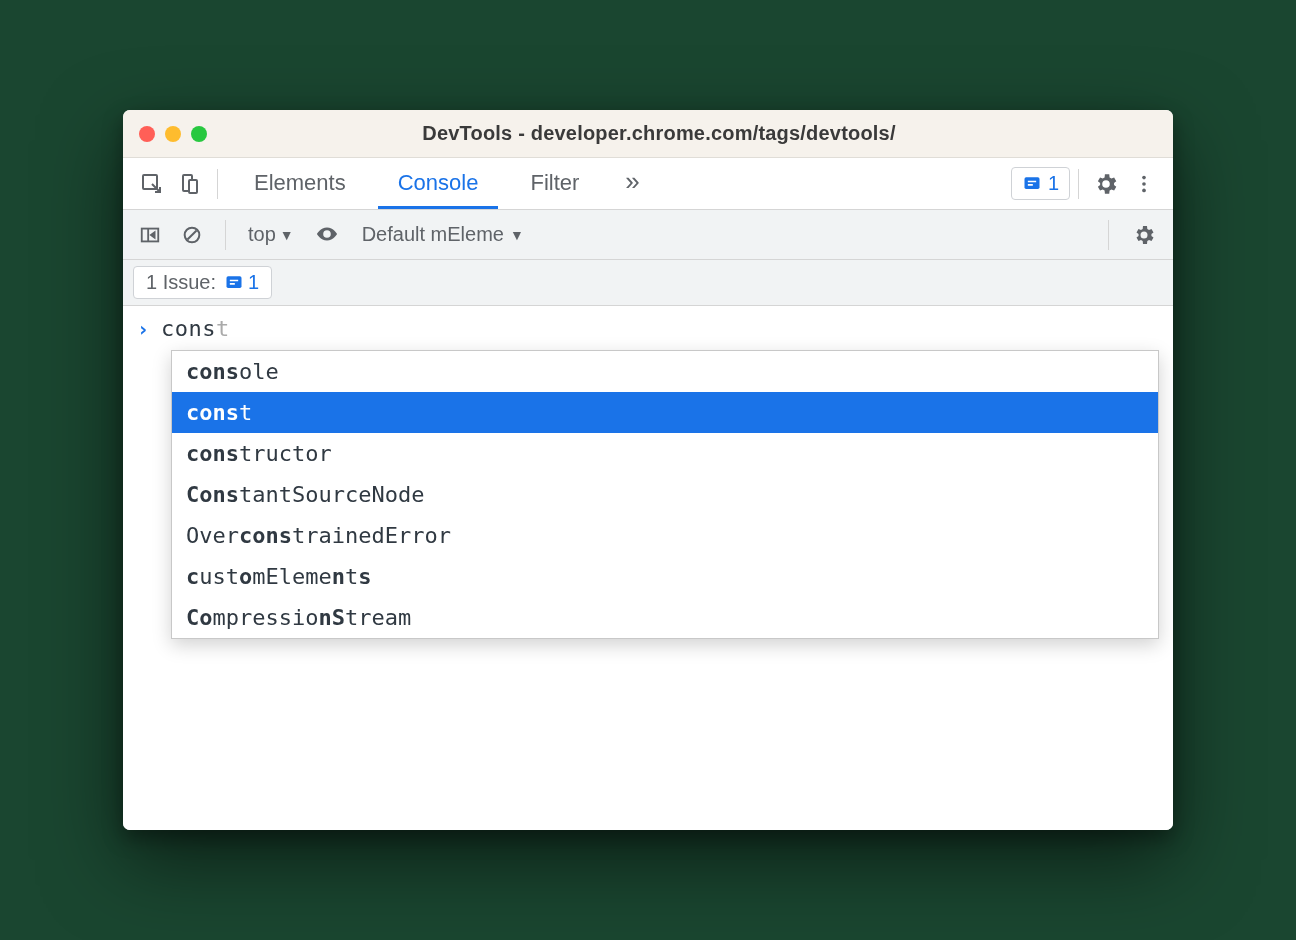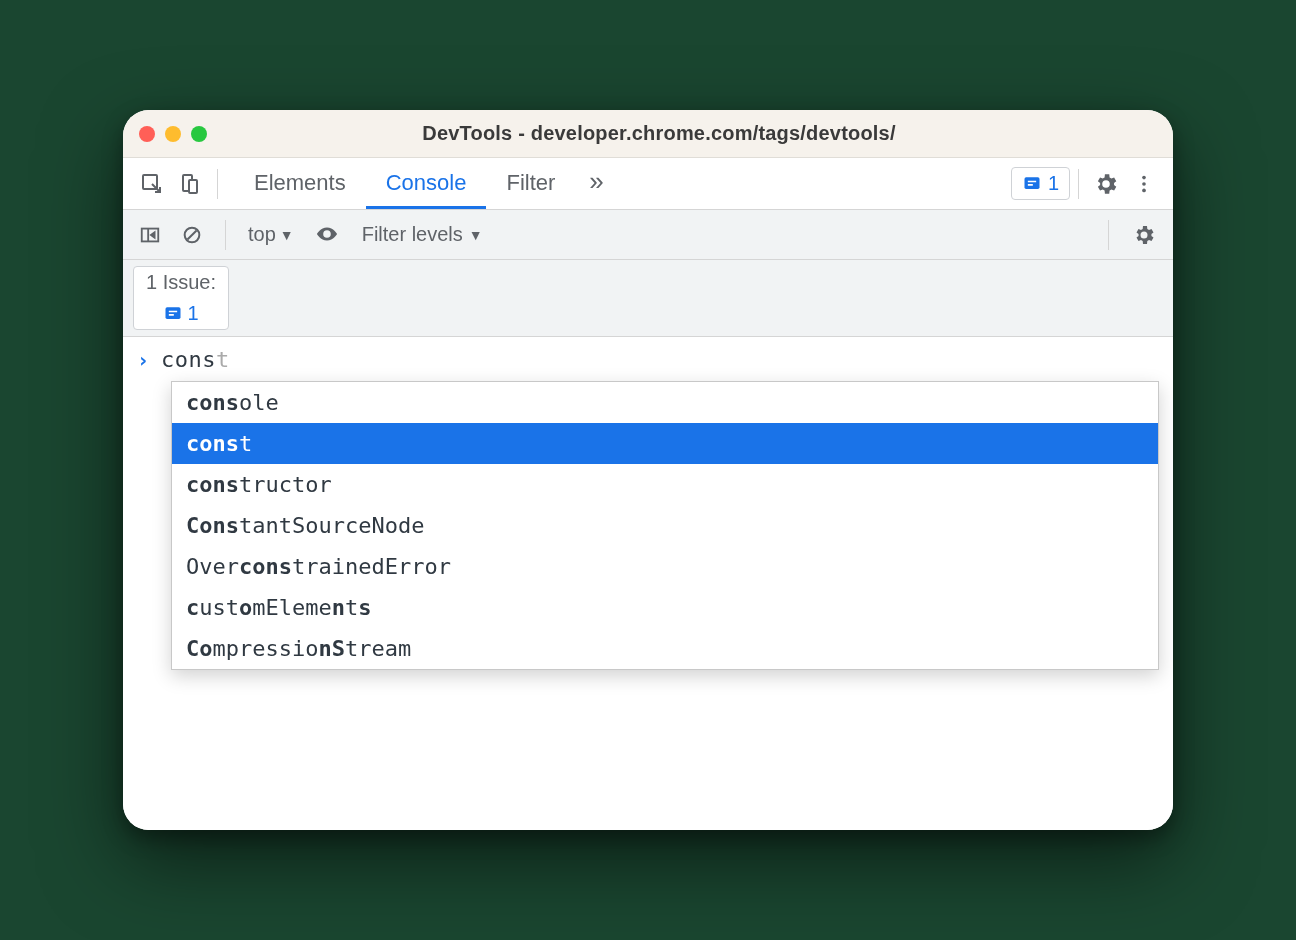--- a/index.html
+++ b/index.html
@@ -5,41 +5,41 @@
   * { box-sizing: border-box; margin: 0; padding: 0; }
   body {
     width: 1296px; height: 940px;
     background: #1a4630;
     font-family: -apple-system, "Helvetica Neue", Arial, sans-serif;
     display: flex; align-items: center; justify-content: center;
   }
   .window {
     width: 1050px; height: 720px;
     background: #fff;
-    border-radius: 26px;
+    border-radius: 7px;
     box-shadow: 0 30px 80px rgba(0,0,0,.55), 0 8px 20px rgba(0,0,0,.35);
     overflow: hidden;
     display: flex; flex-direction: column;
   }
   .titlebar {
     height: 48px; background: #f6f2ec;
     display: flex; align-items: center; padding: 0 16px;
     border-bottom: 1px solid #e0ddd7;
   }
   .traffic { display: flex; gap: 10px; margin-right: 24px; }
   .dot { width: 16px; height: 16px; border-radius: 50%; }
   .dot.red { background:#ff5f57; } .dot.yellow{background:#febc2e;} .dot.green{background:#28c840;}
   .title { flex:1; text-align:center; font-size: 20px; font-weight:600; color:#3a3a3a; letter-spacing:.2px; margin-left:-70px;}
   .toolbar {
     height: 52px; display:flex; align-items:center; padding: 0 10px;
     border-bottom: 1px solid #d5d5d5; background:#fff;
   }
   .tb-btn { width:38px; height:38px; display:flex; align-items:center; justify-content:center; color:#5f6368; }
   .divider { width:1px; height:30px; background:#d5d5d5; margin: 0 8px; }
-  .tabs { display:flex; gap:0; margin-left:8px; }
+  .tabs { display:flex; gap:12px; margin-left:8px; }
   .tab { padding: 12px 20px 10px; font-size:22px; color:#5f6368; border-bottom:3px solid transparent; cursor:pointer;}
   .tab.active { color:#1a73e8; border-bottom-color:#1a73e8; font-weight:400;}
   .more-tabs { padding: 8px 14px; font-size:26px; color:#5f6368; }
   .spacer { flex:1; }
   .issue-badge {
     display:flex; align-items:center; gap:6px; border:1px solid #cfd2d6;
     border-radius:4px; padding: 4px 10px; color:#1a73e8; font-size:20px;
   }
   .gear, .kebab { width:38px; height:38px; display:flex; align-items:center; justify-content:center; color:#5f6368; }
   .console-toolbar {
@@ -51,23 +51,23 @@
   .filter {
     flex: 0 0 370px; height:36px; border:1px solid #cfd2d6; background:#fff;
     font-size:20px; color:#999; padding: 2px 10px; border-radius:2px;
   }
   .levels { font-size:20px; color:#5f6368; display:flex; align-items:center; gap:6px; margin-left:8px;}
   .issues-row {
     background:#f1f3f4; border-bottom:1px solid #d5d5d5;
     padding: 6px 10px;
   }
   .issues-chip {
-    display:inline-flex; align-items:center; gap:8px;
+    display:inline-flex; align-items:flex-start; gap:8px;
     border:1px solid #cfd2d6; border-radius:4px; background:#fff;
-    padding: 4px 12px; font-size:20px; color:#5f6368;flex-direction:column;
+    padding: 4px 12px; font-size:20px; color:#5f6368;
   }
   .issues-chip .blue { color:#1a73e8; display:flex; align-items:center; gap:4px;}
   .console-body { flex:1; background:#fff; position:relative; font-family: Menlo, Consolas, monospace; }
   .input-line { display:flex; align-items:center; padding: 10px 14px 4px; font-size:22px; color:#303942;}
   .prompt { color:#1a73e8; font-weight:700; margin-right:12px; font-size:20px;}
   .typed { font-family: Menlo, Consolas, monospace; color:#303942; letter-spacing:.5px;}
   .typed .ghost { color:#aaa; }
   .autocomplete {
     position:absolute; left:48px; top:44px; right:14px;
     background:#fff; border:1px solid #c8c8c8; box-shadow: 0 6px 18px rgba(0,0,0,.18);
@@ -156,21 +156,21 @@
       <span>top</span>
       <span class="tri">▼</span>
     </div>
     <div class="ctb" style="width:38px">
       <svg width="26" height="26" viewBox="0 0 24 24" fill="#5f6368">
           <path d="M12 5C6 5 2.7 11 2.7 11S6 17 12 17s9.3-6 9.3-6S18 5 12 5zm0 9.5A3.5 3.5 0 1115.5 11 3.5 3.5 0 0112 14.5z"></path>
           <circle cx="12" cy="11" r="1.8" fill="#f1f3f4"></circle>
         </svg>
     </div>
     <div class="levels">
-      <span>Filter levels</span>
+      <span>Default mEleme</span>
       <span class="tri">▼</span>
     </div>
     <div class="spacer"></div>
     <div class="divider"></div>
     <div class="gear">
       <svg width="24" height="24" viewBox="0 0 24 24" fill="#5f6368">
           <path d="M19.4 13a7.5 7.5 0 000-2l2.1-1.6-2-3.5-2.5 1a7.5 7.5 0 00-1.7-1L15 3h-4l-.3 2.9a7.5 7.5 0 00-1.7 1l-2.5-1-2 3.5L6.6 11a7.5 7.5 0 000 2l-2.1 1.6 2 3.5 2.5-1a7.5 7.5 0 001.7 1L11 21h4l.3-2.9a7.5 7.5 0 001.7-1l2.5 1 2-3.5zM12 15.5A3.5 3.5 0 1115.5 12 3.5 3.5 0 0112 15.5z"></path>
         </svg>
     </div>
   </div>

